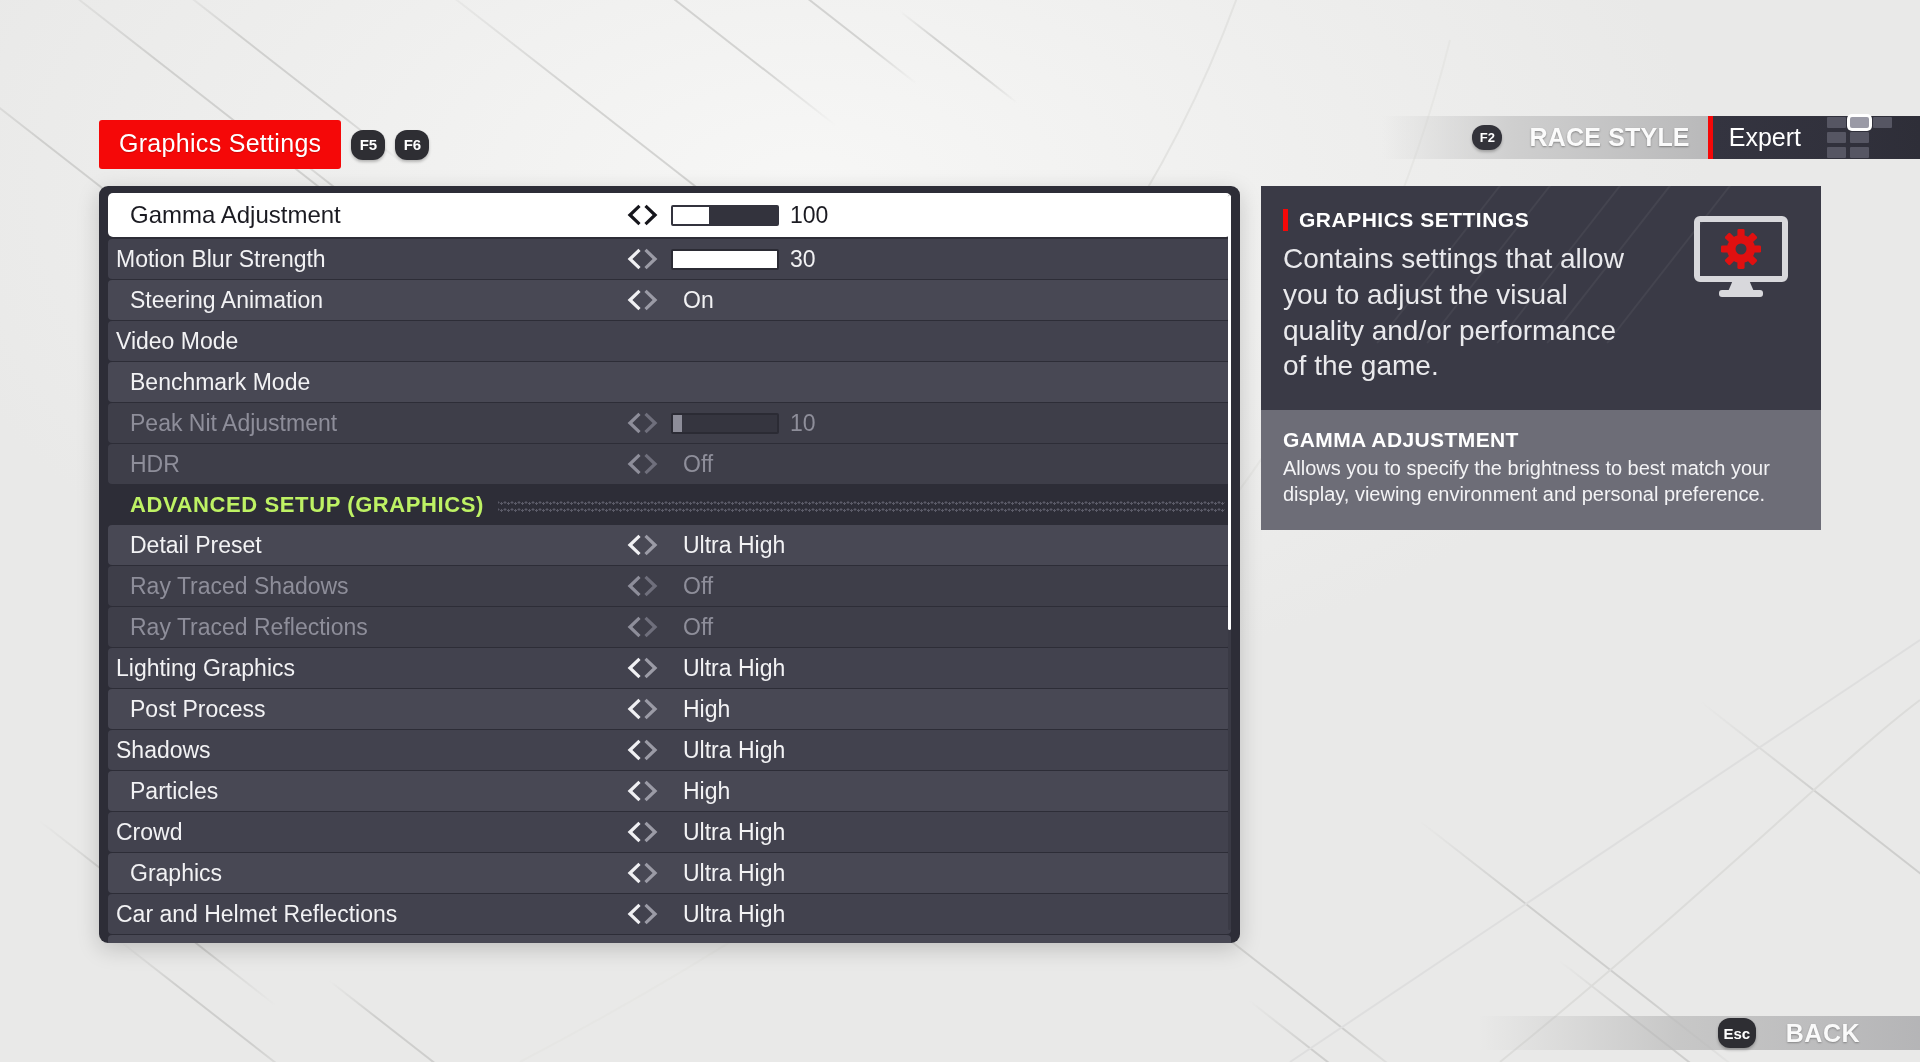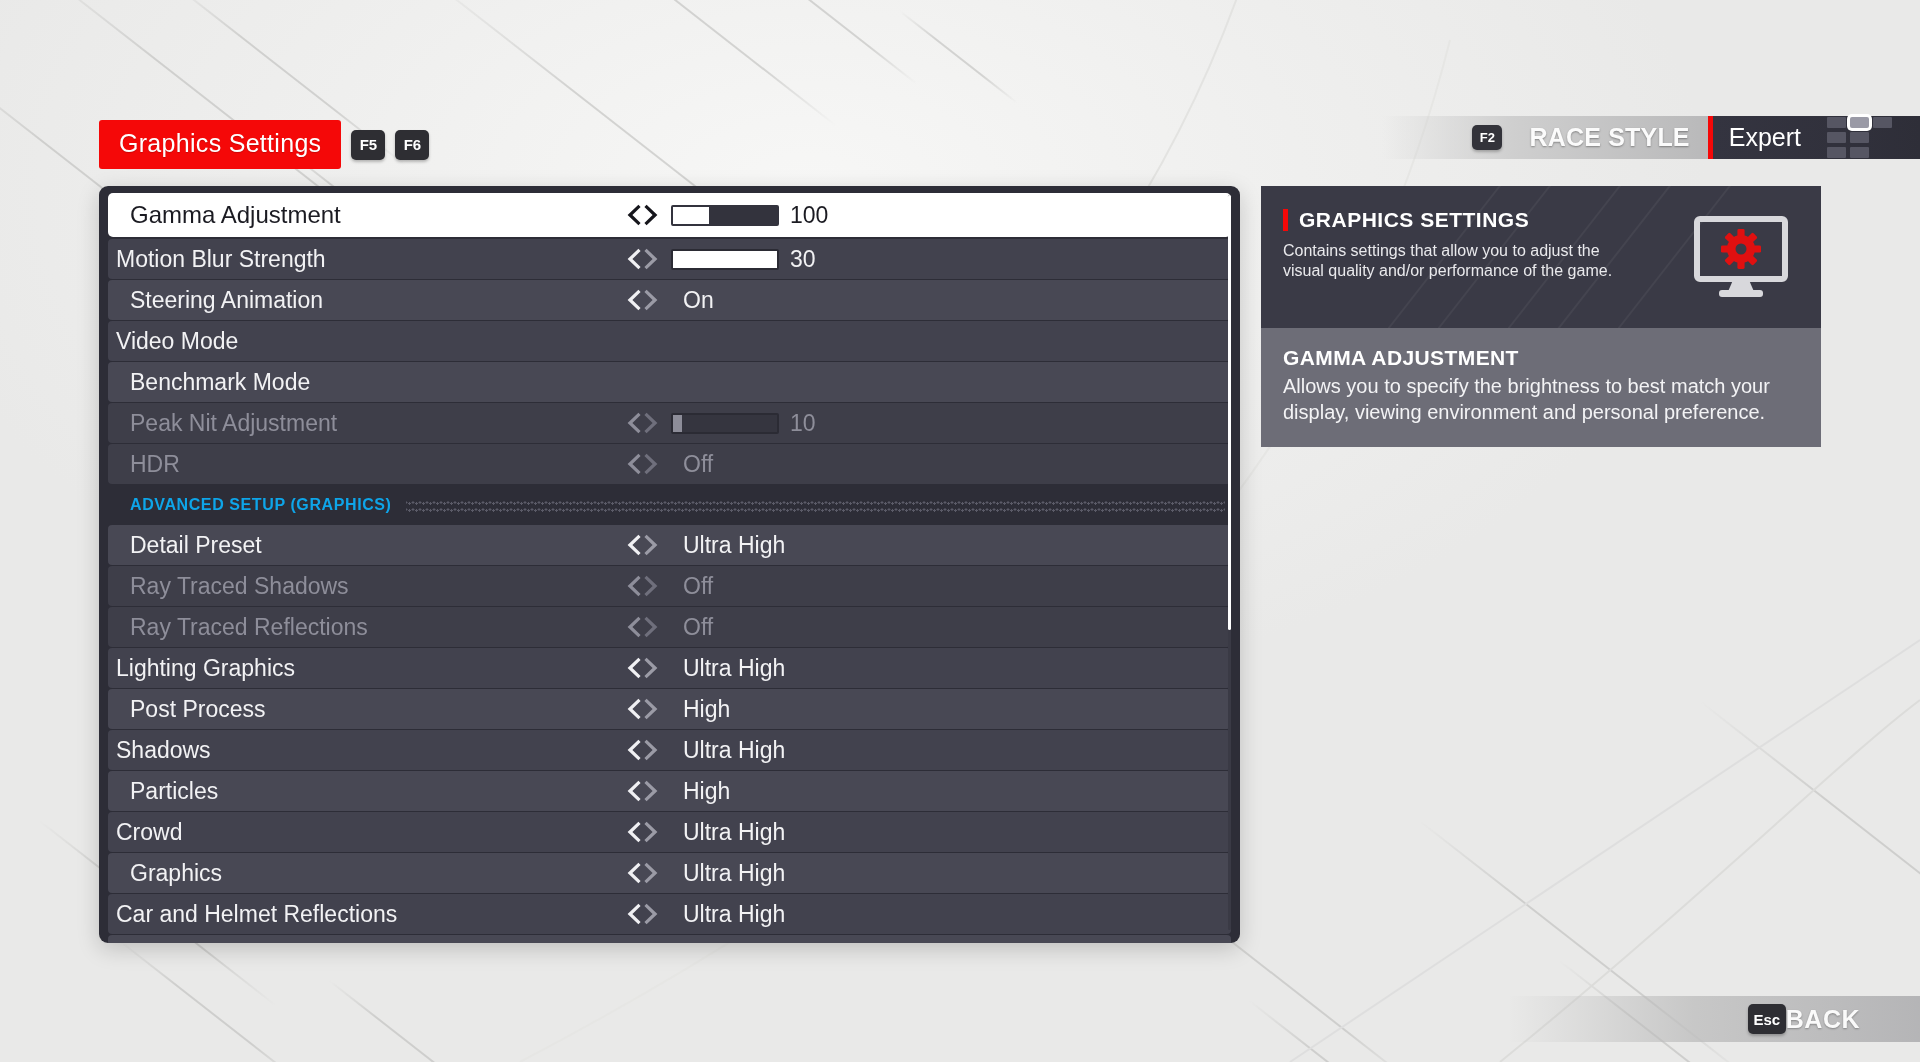--- a/index.html
+++ b/index.html
@@ -62,21 +62,21 @@
     border-radius: 3px;
     white-space: nowrap;
     text-shadow: 0 1px 1px rgba(0,0,0,.18);
   }
   .keycap {
     display: inline-flex;
     align-items: center;
     justify-content: center;
     background: #2e2e33;
     color: #fff;
-    border-radius: 5px;
+    border-radius: 12px;
     font-weight: bold;
     line-height: 1;
     box-shadow: 0 2px 3px rgba(0,0,0,.25);
   }
   #title-bar .keycap {
     width: 34px;
     height: 30px;
     font-size: 15px;
   }
 
@@ -246,23 +246,23 @@
   
   .section-row {
     display: flex;
     align-items: center;
     height: 34px;
     margin: 4px 0 3px 0;
     padding-left: 22px;
     gap: 14px;
   }
   .section-title {
-    font-size: 16px;
+    font-size: 22px;
     font-weight: bold;
-    color: #0ea5e9;
+    color: #bef264;
     letter-spacing: .6px;
     white-space: nowrap;
   }
   .section-dots {
     flex: 1;
     height: 14px;
     margin-right: 6px;
     background-image:
       radial-gradient(#5b5b68 1px, transparent 1.2px),
       radial-gradient(#5b5b68 1px, transparent 1.2px);
@@ -333,21 +333,21 @@
     background: #f50808;
     flex: 0 0 auto;
   }
   #info-title {
     font-size: 21px;
     font-weight: bold;
     color: #ffffff;
     letter-spacing: .5px;
   }
   #info-desc {
-    font-size: 16px;
+    font-size: 28px;
     line-height: 1.28;
     color: #e9e9ec;
     max-width: 355px;
   }
   #monitor-icon {
     position: relative;
     flex: 0 0 auto;
     margin: 8px 8px 0 0;
   }
   #info-bottom {
@@ -364,26 +364,26 @@
   #info-sub-desc {
     font-size: 20px;
     line-height: 1.28;
     color: #f3f3f5;
   }
 
   
   #bottom-bar {
     position: absolute;
     right: 0;
-    bottom: 20px;
-    height: 46px;
+    bottom: 12px;
+    height: 34px;
     display: flex;
     align-items: center;
     justify-content: flex-end;
-    gap: 0;
+    gap: 30px;
     padding: 0 60px 0 240px;
     background: linear-gradient(90deg, rgba(200,200,200,0) 0%, rgba(188,188,188,.75) 45%, rgba(178,178,180,.95) 100%);
     z-index: 5;
   }
   #bottom-bar .keycap {
     width: 38px;
     height: 30px;
     font-size: 15px;
   }
   #back-label {

